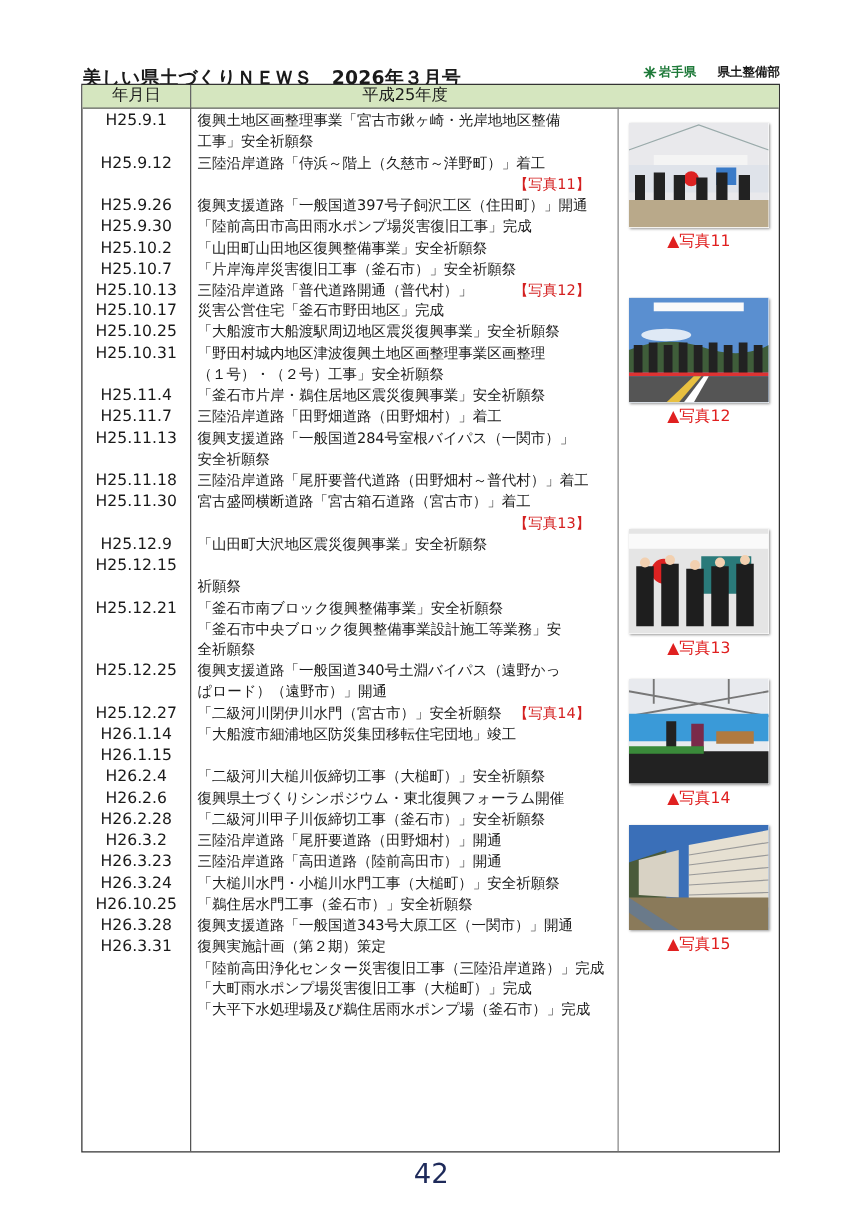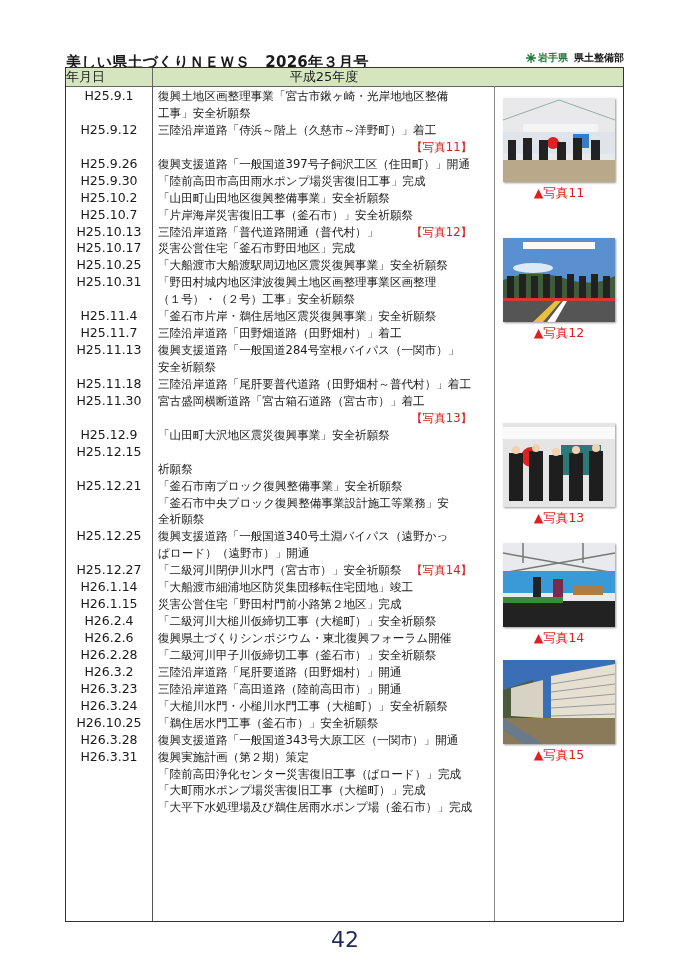--- a/index.html
+++ b/index.html
@@ -1,26 +1,26 @@
 <!DOCTYPE html>
 <html><head>
 <meta charset="utf-8">
 <style>
   html, body { margin:0; padding:0; background:#ffffff; }
   body { width:690px; height:977px; position:relative; overflow:hidden;
          font-family:"DejaVu Sans", sans-serif; color:#1a1a1a; }
   .hdr-left { position:absolute; left:66px; top:53px; font-size:15px; font-weight:bold; letter-spacing:0.2px; }
-  .hdr-right { position:absolute; right:66px; top:51px; font-size:10px; font-weight:bold; display:flex; align-items:center; gap:6px; }
+  .hdr-right { position:absolute; right:66px; top:51px; font-size:10px; font-weight:bold; display:flex; align-items:center; gap:17px; }
   .pref-logo { color:#1f7a3a; display:flex; align-items:center; gap:1px; }
   .pref-logo svg { width:12px; height:12px; }
   .table { position:absolute; left:65px; top:67px; width:559px; height:855px;
            border:1px solid #333; box-sizing:border-box; }
   .thead { position:absolute; left:0; top:0; right:0; height:18px; background:#d5e6bf; border-bottom:1px solid #666; }
   .th-date { position:absolute; left:0; top:0; width:86px; height:18px; border-right:1px solid #666;
-             text-align:left; font-size:13px; line-height:18px; }
+             text-align:center; font-size:13px; line-height:18px; }
   .th-year { position:absolute; left:87px; top:0; width:342px; height:18px;
              text-align:center; font-size:13px; line-height:18px; }
   .col-line1 { position:absolute; left:86px; top:18px; bottom:0; border-left:1px solid #555; }
   .col-line2 { position:absolute; left:428px; top:18px; bottom:0; border-left:1px solid #888; }
   .rows { position:absolute; left:0; top:20px; width:430px; }
   .line { position:relative; height:16.95px; font-size:11.6px; line-height:16.95px; white-space:nowrap; }
   .line .d { position:absolute; left:0; width:86px; text-align:center; font-size:12.5px; }
   .line .t { position:absolute; left:92px; }
   .line .tag { position:absolute; color:#d42020; }
   .photo { position:absolute; left:437px; width:112px; }
@@ -169,21 +169,20 @@
         <span class="d">H25.12.27</span>
         <span class="t">「二級河川閉伊川水門（宮古市）」安全祈願祭</span>
         <span class="tag" style="left: 345px; text-align: center;">【写真14】</span>
       </div>
       <div class="line">
         <span class="d">H26.1.14</span>
         <span class="t">「大船渡市細浦地区防災集団移転住宅団地」竣工</span>
       </div>
       <div class="line">
         <span class="d">H26.1.15</span>
-        <span class="t">災害公営住宅「野田村門前小路第２地区」完成</span>
       </div>
       <div class="line">
         <span class="d">H26.2.4</span>
         <span class="t">「二級河川大槌川仮締切工事（大槌町）」安全祈願祭</span>
       </div>
       <div class="line">
         <span class="d">H26.2.6</span>
         <span class="t">復興県土づくりシンポジウム・東北復興フォーラム開催</span>
       </div>
       <div class="line">
@@ -209,21 +208,21 @@
       <div class="line">
         <span class="d">H26.3.28</span>
         <span class="t">復興支援道路「一般国道343号大原工区（一関市）」開通</span>
       </div>
       <div class="line">
         <span class="d">H26.3.31</span>
         <span class="t">復興実施計画（第２期）策定</span>
       </div>
       <div class="line">
         <span class="d"></span>
-        <span class="t">「陸前高田浄化センター災害復旧工事（ぱロード）」完成</span>
+        <span class="t">「陸前高田浄化センター災害復旧工事（三陸沿岸道路）」完成</span>
       </div>
       <div class="line">
         <span class="d"></span>
         <span class="t">「大町雨水ポンプ場災害復旧工事（大槌町）」完成</span>
       </div>
       <div class="line">
         <span class="d"></span>
         <span class="t">「大平下水処理場及び鵜住居雨水ポンプ場（釜石市）」完成</span>
       </div>
     </div>

